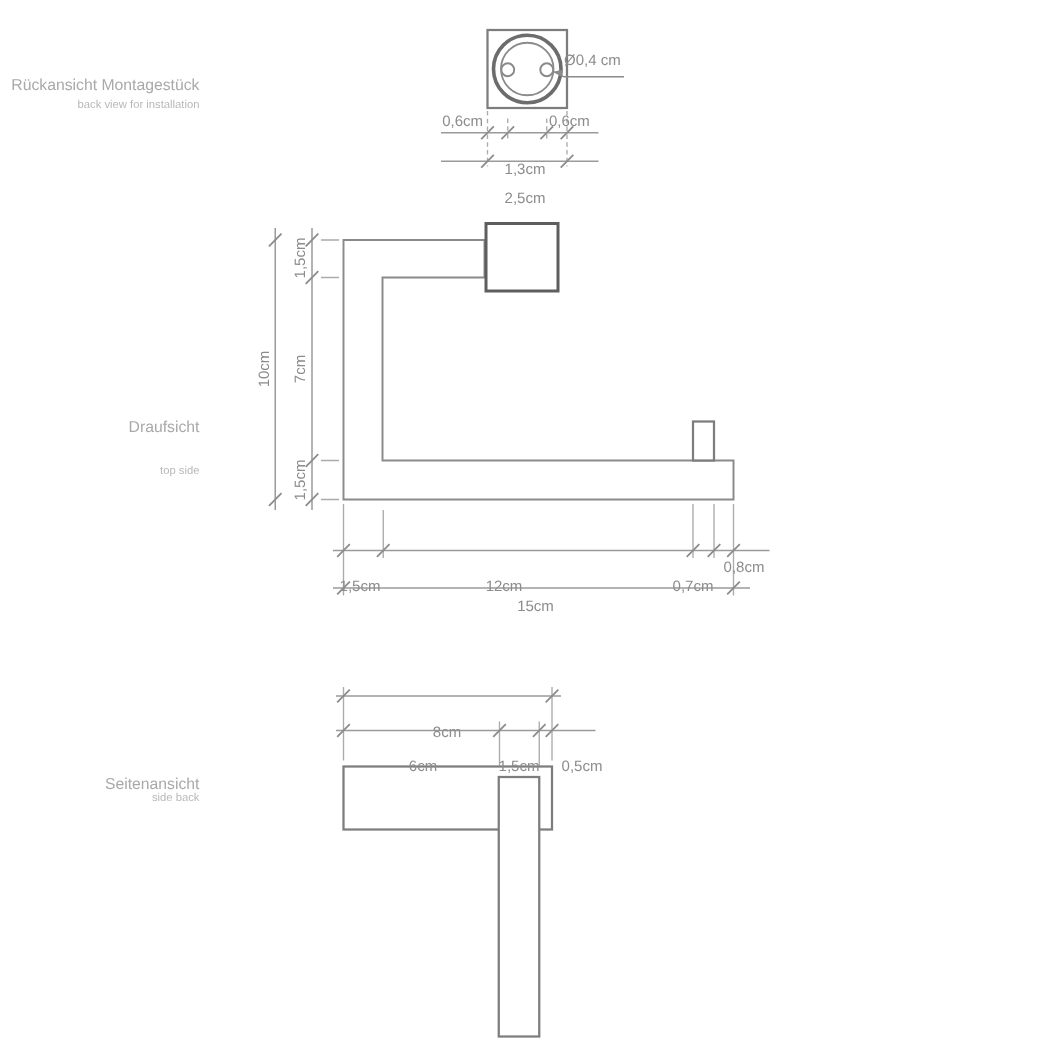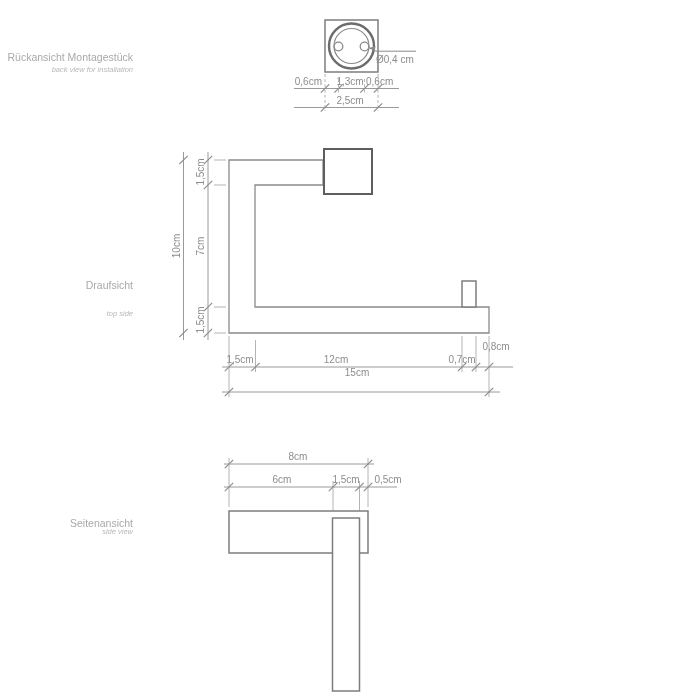--- a/index.html
+++ b/index.html
@@ -11,27 +11,27 @@
   .shape.dark{stroke:#5e5e5e;stroke-width:2;}
   .ring-outer{fill:none;stroke:#6c6c6c;stroke-width:2.4;}
   .ring-inner{fill:none;stroke:#8a8a8a;stroke-width:1.2;}
   .hole{fill:#ffffff;stroke:#8a8a8a;stroke-width:1.3;}
   .dimline{fill:none;stroke:#9a9a9a;stroke-width:1;}
   .tick{fill:none;stroke:#8c8c8c;stroke-width:1.2;}
   .ext{fill:none;stroke:#ababab;stroke-width:0.9;}
   .extd{fill:none;stroke:#ababab;stroke-width:0.9;stroke-dasharray:3 2.2;}
   .leader{fill:none;stroke:#8a8a8a;stroke-width:1;}
   .dim{position:absolute;font-size:10px;color:#8c8c8c;white-space:nowrap;line-height:1;}
-  .dim.c{transform:translateX(-50%);}
+  .dim.c{transform:translateX(-50%);margin-top:32px;}
   .dim.r{transform:translateX(-100%);}
   .vdim{position:absolute;font-size:10px;color:#8c8c8c;white-space:nowrap;line-height:1;
         transform:translate(-50%,-50%) rotate(-90deg);}
   .sec{position:absolute;font-size:10.5px;color:#a9a9a9;white-space:nowrap;line-height:1;
        transform:translateX(-100%);}
-  .sub{position:absolute;font-size:7.5px;font-style:italic;color:#b8b8b8;white-space:nowrap;
+  .sub{position:absolute;font-size:7.5px;color:#b8b8b8;white-space:nowrap;
        line-height:1;transform:translateX(-100%);}
 </style>
 </head>
 <body>
 
 <div id="canvas">
 
   <svg id="drawing-svg" width="700" height="700" viewBox="0 0 700 700">
 
     <g>
@@ -87,23 +87,23 @@
       <rect class="shape" x="229" y="511" width="139" height="42"></rect>
       <rect class="shape" x="332.5" y="518" width="27" height="173"></rect>
     </g>
   </svg>
 
   <span class="sec" style="left:133px;top:52px">Rückansicht Montagestück</span>
   <span class="sub" style="left:133px;top:66px">back view for installation</span>
   <span class="sec" style="left:133px;top:280px">Draufsicht</span>
   <span class="sub" style="left:133px;top:310px">top side</span>
   <span class="sec" style="left:133px;top:518px">Seitenansicht</span>
-  <span class="sub" style="left:133px;top:528px">side view</span>
+  <span class="sub" style="left:133px;top:528px">side back</span>
 
-  <span class="dim" style="left:376px;top:55px">Ø0,4 cm</span>
+  <span class="dim" style="left:376px;top:36px">Ø0,4 cm</span>
   <span class="dim r" style="left:322px;top:77px">0,6cm</span>
   <span class="dim c" style="left:350px;top:77px">1,3cm</span>
   <span class="dim" style="left:366px;top:77px">0,6cm</span>
   <span class="dim c" style="left:350px;top:96px">2,5cm</span>
 
   <span class="vdim" style="left:177px;top:246px">10cm</span>
   <span class="vdim" style="left:201px;top:172px">1,5cm</span>
   <span class="vdim" style="left:201px;top:246px">7cm</span>
   <span class="vdim" style="left:201px;top:320px">1,5cm</span>
 

